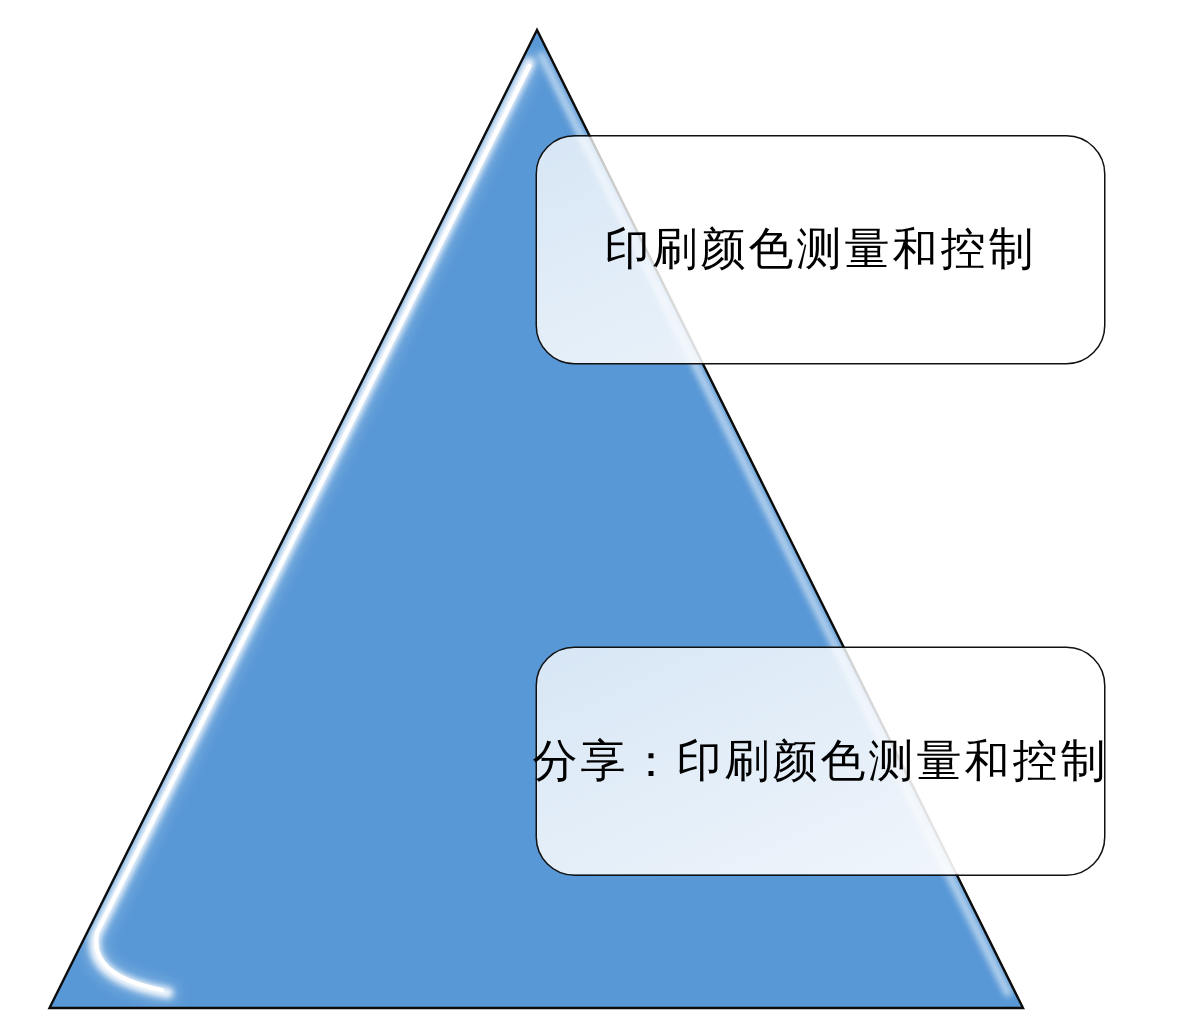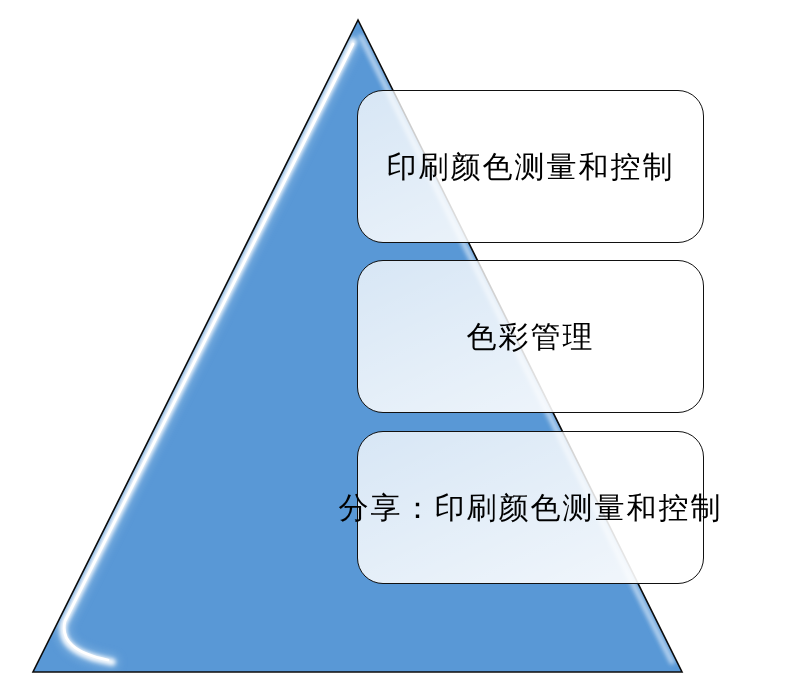--- a/index.html
+++ b/index.html
@@ -24,21 +24,21 @@
   }
   .pyr-body { fill: var(--pyramid-fill, #5998d6); }
   .pyr-outline {
     fill: none;
     stroke: var(--pyramid-outline, #0c0c0c);
     stroke-width: 1.6;
   }
   .callout {
     position: absolute;
     left: 357px;
-    width: 347px;
+    width: 380px;
     height: 153px;
     box-sizing: border-box;
     border: 1.5px solid var(--callout-border, #111111);
     border-radius: 26px;
     background: linear-gradient(155deg,
         rgba(255,255,255,0.76) 0%,
         rgba(255,255,255,0.84) 45%,
         rgba(255,255,255,0.93) 100%);
     display: flex;
     align-items: center;
@@ -87,21 +87,18 @@
       <path d="M 353,44 L 65,621 Q 58,650 108,660" fill="none" style="stroke:var(--pyramid-highlight,#ffffff); stroke-width:2.8; opacity:1;" stroke-linecap="round"></path>
     </g>
 
     <polygon class="pyr-outline" points="358,20 33,672 682,672"></polygon>
   </svg>
 
   <div class="callout callout-1">
     <span class="callout-label">印刷颜色测量和控制</span>
   </div>
 
-  <div class="callout callout-2">
-    <span class="callout-label">色彩管理</span>
-  </div>
 
   <div class="callout callout-3">
     <span class="callout-label">分享：印刷颜色测量和控制</span>
   </div>
 
 </div>
 
 </body></html>

